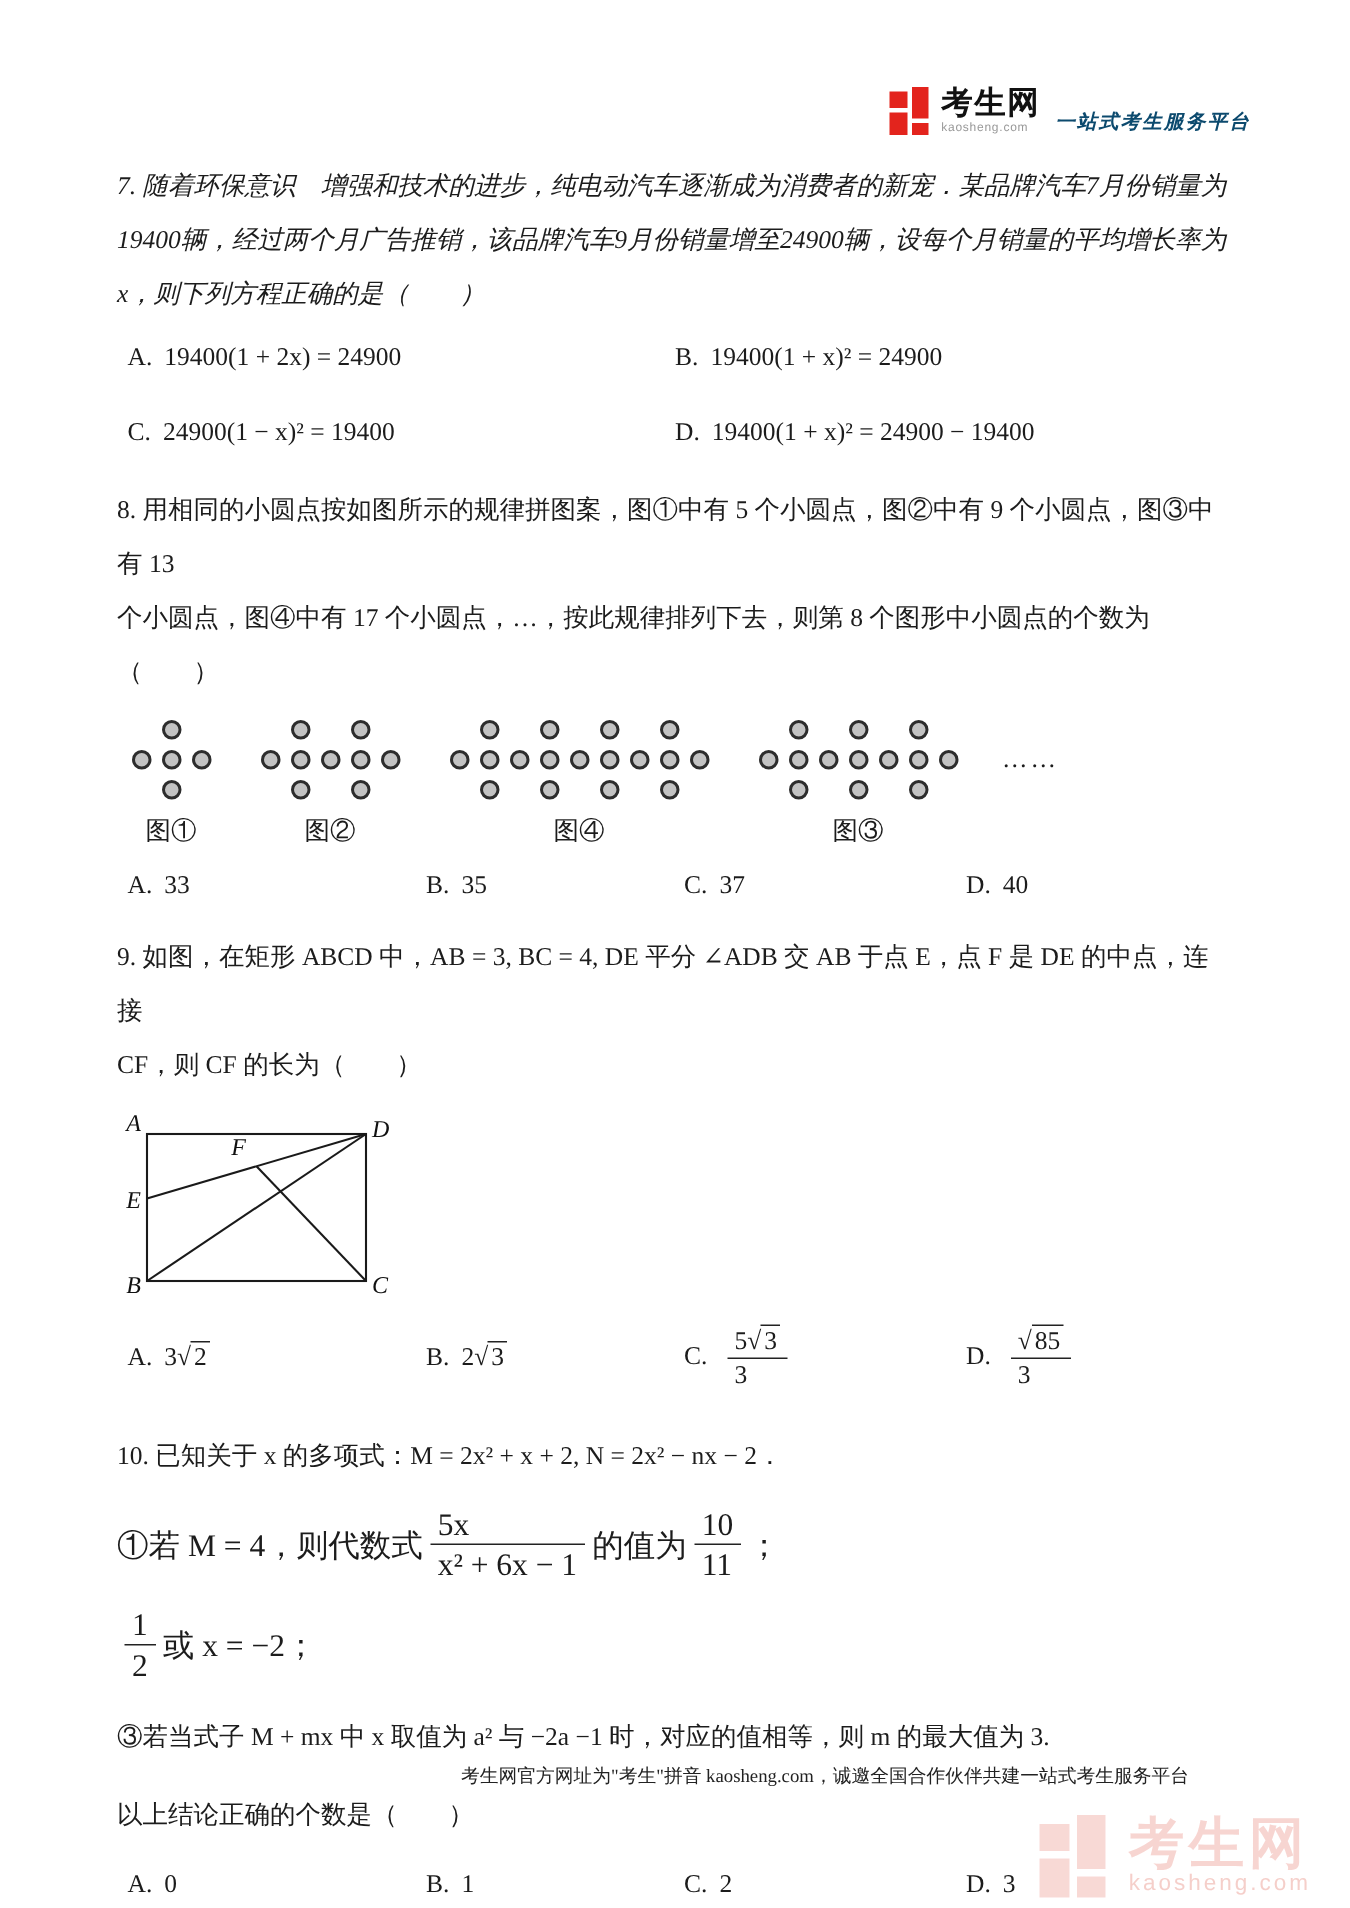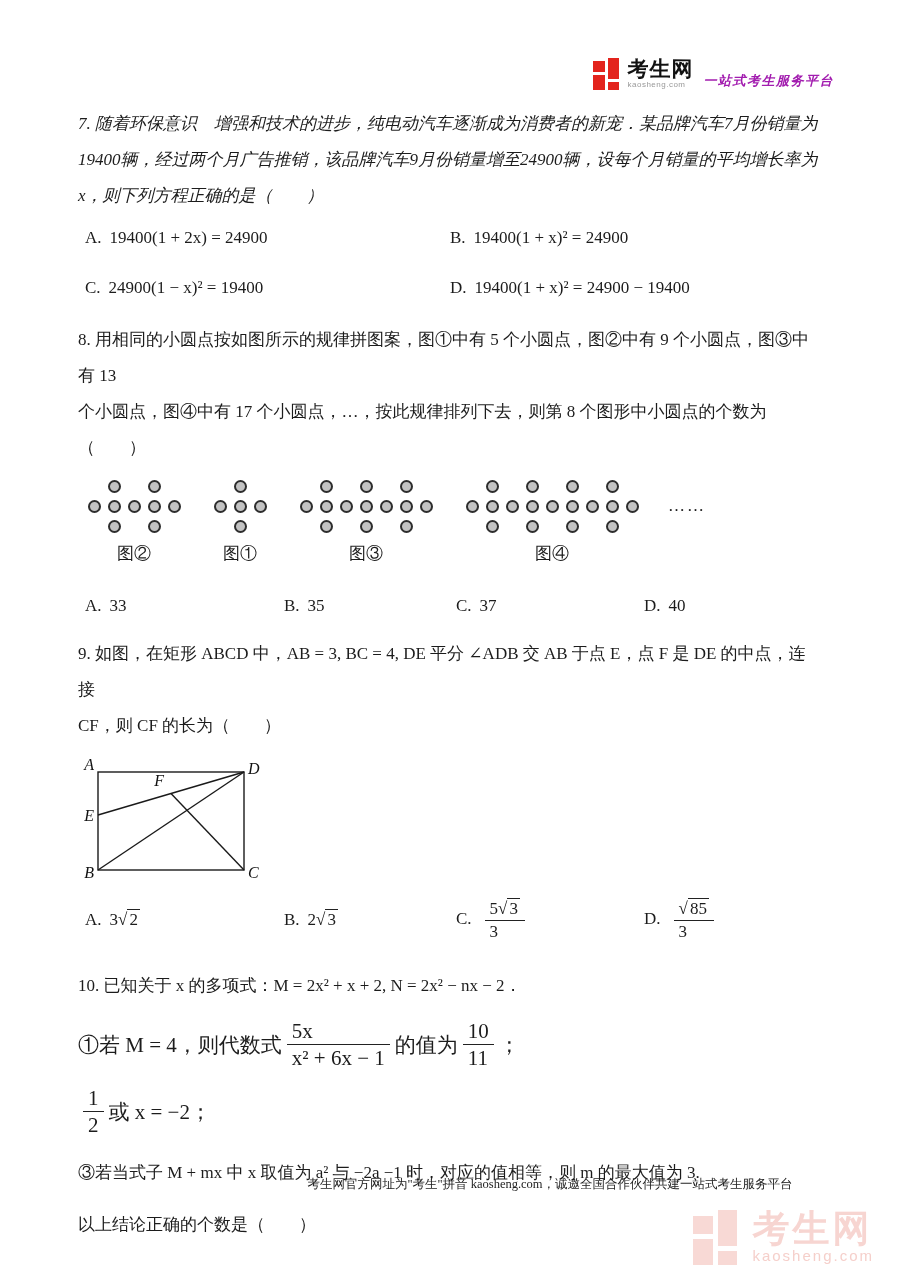--- a/index.html
+++ b/index.html
@@ -12,35 +12,35 @@
   .logo { position:absolute; top:58px; right:66px; display:flex; align-items:flex-start; }
   .logo-icon { position:relative; width:30px; height:32px; margin-right:5px; }
   .logo-icon .blk { position:absolute; background:#e3241d; }
   .blk.b1 { left:0; top:3px;  width:12px; height:11px; }
   .blk.b2 { left:0; top:17px; width:12px; height:15px; }
   .blk.b3 { left:15px; top:0;  width:11px; height:21px; }
   .blk.b4 { left:15px; top:24px; width:11px; height:8px; }
   .logo-text { display:flex; flex-direction:column; margin-right:10px; }
   .logo-name { font-family:"Liberation Sans",sans-serif; font-weight:bold; font-size:21px; line-height:22px; color:#111; letter-spacing:1px; }
   .logo-domain { font-family:"Liberation Sans",sans-serif; font-size:8px; color:#999; letter-spacing:0.5px; }
-  .logo-slogan { font-family:"Liberation Sans",sans-serif; font-weight:bold; font-style:italic; font-size:13px; color:#a21caf; margin-top:14px; letter-spacing:1.5px; white-space:nowrap; }
+  .logo-slogan { font-family:"Liberation Sans",sans-serif; font-weight:bold; font-style:italic; font-size:13px; color:#0c4a6e; margin-top:14px; letter-spacing:1.5px; white-space:nowrap; }
 
   
   .para { font-size:17px; line-height:36px; }
   .q7 { margin-top:106px;font-style:italic; }
   .q8 { margin-top:8px; }
   .q9 { margin-top:10px; }
 
   
   .optrow2 { position:relative; height:44px; margin-top:6px; }
   .optrow2 .opt { position:absolute; top:8px; white-space:nowrap; }
   .optrow2 .pos-a { left:7px; } .optrow2 .pos-b { left:372px; }
 
   
-  .optrow4 { position:relative; height:36px; margin-top:28px; }
+  .optrow4 { position:relative; height:36px; margin-top:12px; }
   .optrow4 .opt { position:absolute; top:6px; white-space:nowrap; }
   .pos-1 { left:7px; } .pos-2 { left:206px; } .pos-3 { left:378px; } .pos-4 { left:566px; }
 
   .opt { font-size:17px; }
   .opt .lab { margin-right:8px; }
   .math { font-family:"Liberation Serif",serif; }
 
   
   .dotfigs { display:flex; align-items:flex-start; margin:10px 0 0 6px; height:86px; }
   .dotfig { margin-right:26px; }
@@ -133,20 +133,50 @@
 
   <div class="dotfigs" id="dot-figures">
       <div class="dotfig">
         <div class="dotgrid">
           <div class="dotrow">
             <div class="dotcell"></div>
             <div class="dotcell">
               <div class="dot"></div>
             </div>
             <div class="dotcell"></div>
+          </div>
+          <div class="dotrow">
+            <div class="dotcell">
+              <div class="dot"></div>
+            </div>
+            <div class="dotcell">
+              <div class="dot"></div>
+            </div>
+            <div class="dotcell">
+              <div class="dot"></div>
+            </div>
+          </div>
+          <div class="dotrow">
+            <div class="dotcell"></div>
+            <div class="dotcell">
+              <div class="dot"></div>
+            </div>
+            <div class="dotcell"></div>
+          </div>
+        </div>
+        <div class="dotlabel">图①</div>
+      </div>
+      <div class="dotfig">
+        <div class="dotgrid">
+          <div class="dotrow">
+            <div class="dotcell"></div>
+            <div class="dotcell">
+              <div class="dot"></div>
+            </div>
+            <div class="dotcell"></div>
             <div class="dotcell">
               <div class="dot"></div>
             </div>
             <div class="dotcell"></div>
           </div>
           <div class="dotrow">
             <div class="dotcell">
               <div class="dot"></div>
             </div>
             <div class="dotcell">
@@ -177,41 +207,83 @@
         <div class="dotlabel">图②</div>
       </div>
       <div class="dotfig">
         <div class="dotgrid">
           <div class="dotrow">
             <div class="dotcell"></div>
             <div class="dotcell">
               <div class="dot"></div>
             </div>
             <div class="dotcell"></div>
-          </div>
-          <div class="dotrow">
-            <div class="dotcell">
-              <div class="dot"></div>
-            </div>
-            <div class="dotcell">
-              <div class="dot"></div>
-            </div>
-            <div class="dotcell">
-              <div class="dot"></div>
-            </div>
-          </div>
-          <div class="dotrow">
+            <div class="dotcell">
+              <div class="dot"></div>
+            </div>
+            <div class="dotcell"></div>
+            <div class="dotcell">
+              <div class="dot"></div>
+            </div>
+            <div class="dotcell"></div>
+            <div class="dotcell">
+              <div class="dot"></div>
+            </div>
+            <div class="dotcell"></div>
+          </div>
+          <div class="dotrow">
+            <div class="dotcell">
+              <div class="dot"></div>
+            </div>
+            <div class="dotcell">
+              <div class="dot"></div>
+            </div>
+            <div class="dotcell">
+              <div class="dot"></div>
+            </div>
+            <div class="dotcell">
+              <div class="dot"></div>
+            </div>
+            <div class="dotcell">
+              <div class="dot"></div>
+            </div>
+            <div class="dotcell">
+              <div class="dot"></div>
+            </div>
+            <div class="dotcell">
+              <div class="dot"></div>
+            </div>
+            <div class="dotcell">
+              <div class="dot"></div>
+            </div>
+            <div class="dotcell">
+              <div class="dot"></div>
+            </div>
+          </div>
+          <div class="dotrow">
+            <div class="dotcell"></div>
+            <div class="dotcell">
+              <div class="dot"></div>
+            </div>
+            <div class="dotcell"></div>
+            <div class="dotcell">
+              <div class="dot"></div>
+            </div>
+            <div class="dotcell"></div>
+            <div class="dotcell">
+              <div class="dot"></div>
+            </div>
             <div class="dotcell"></div>
             <div class="dotcell">
               <div class="dot"></div>
             </div>
             <div class="dotcell"></div>
           </div>
         </div>
-        <div class="dotlabel">图①</div>
+        <div class="dotlabel">图④</div>
       </div>
       <div class="dotfig">
         <div class="dotgrid">
           <div class="dotrow">
             <div class="dotcell"></div>
             <div class="dotcell">
               <div class="dot"></div>
             </div>
             <div class="dotcell"></div>
             <div class="dotcell">
@@ -256,92 +328,20 @@
               <div class="dot"></div>
             </div>
             <div class="dotcell"></div>
             <div class="dotcell">
               <div class="dot"></div>
             </div>
             <div class="dotcell"></div>
           </div>
         </div>
         <div class="dotlabel">图③</div>
-      </div>
-      <div class="dotfig">
-        <div class="dotgrid">
-          <div class="dotrow">
-            <div class="dotcell"></div>
-            <div class="dotcell">
-              <div class="dot"></div>
-            </div>
-            <div class="dotcell"></div>
-            <div class="dotcell">
-              <div class="dot"></div>
-            </div>
-            <div class="dotcell"></div>
-            <div class="dotcell">
-              <div class="dot"></div>
-            </div>
-            <div class="dotcell"></div>
-            <div class="dotcell">
-              <div class="dot"></div>
-            </div>
-            <div class="dotcell"></div>
-          </div>
-          <div class="dotrow">
-            <div class="dotcell">
-              <div class="dot"></div>
-            </div>
-            <div class="dotcell">
-              <div class="dot"></div>
-            </div>
-            <div class="dotcell">
-              <div class="dot"></div>
-            </div>
-            <div class="dotcell">
-              <div class="dot"></div>
-            </div>
-            <div class="dotcell">
-              <div class="dot"></div>
-            </div>
-            <div class="dotcell">
-              <div class="dot"></div>
-            </div>
-            <div class="dotcell">
-              <div class="dot"></div>
-            </div>
-            <div class="dotcell">
-              <div class="dot"></div>
-            </div>
-            <div class="dotcell">
-              <div class="dot"></div>
-            </div>
-          </div>
-          <div class="dotrow">
-            <div class="dotcell"></div>
-            <div class="dotcell">
-              <div class="dot"></div>
-            </div>
-            <div class="dotcell"></div>
-            <div class="dotcell">
-              <div class="dot"></div>
-            </div>
-            <div class="dotcell"></div>
-            <div class="dotcell">
-              <div class="dot"></div>
-            </div>
-            <div class="dotcell"></div>
-            <div class="dotcell">
-              <div class="dot"></div>
-            </div>
-            <div class="dotcell"></div>
-          </div>
-        </div>
-        <div class="dotlabel">图④</div>
       </div>
       <div class="dotellipsis">……</div>
     </div>
 
   <div class="optrow4">
     <span class="opt pos-1"><span class="lab">A.</span><span>33</span></span>
     <span class="opt pos-2"><span class="lab">B.</span><span>35</span></span>
     <span class="opt pos-3"><span class="lab">C.</span><span>37</span></span>
     <span class="opt pos-4"><span class="lab">D.</span><span>40</span></span>
   </div>

